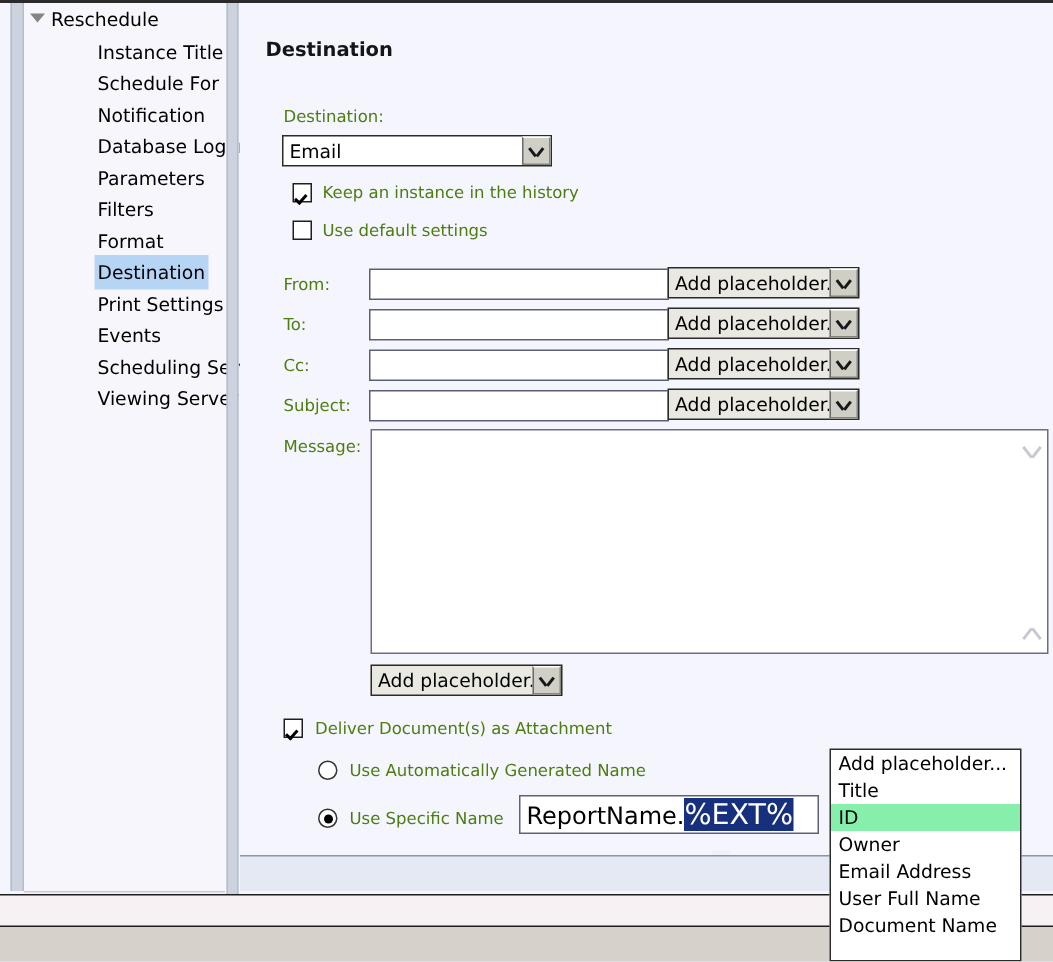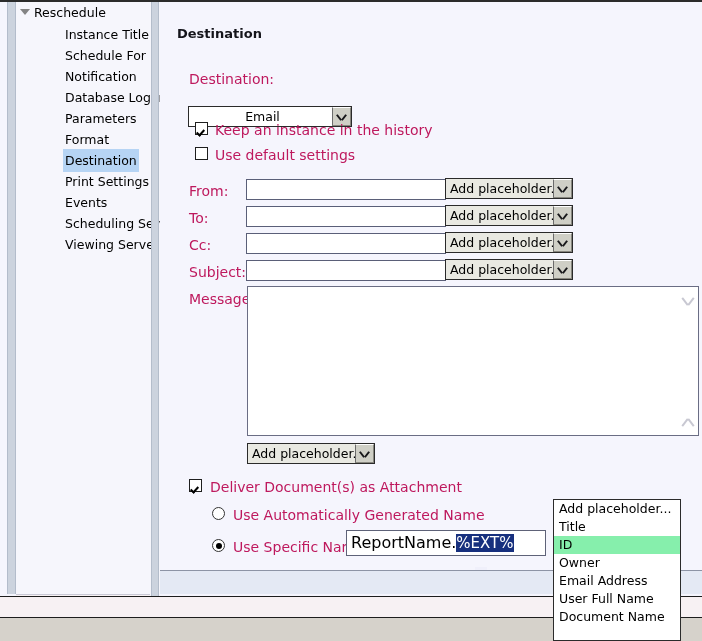--- a/index.html
+++ b/index.html
@@ -150,22 +150,22 @@
   .section-title {
     position: absolute;
     left: 17px; top: 24px;
     font-size: 13px;
     font-weight: bold;
     color: #14141a;
   }
 
   .label {
     position: absolute;
-    font-size: 14px;
-    color: #be185d;
+    font-size: 11px;
+    color: #4d7c0f;
     white-space: nowrap;
   }
 
   
   .combo {
     position: absolute;
     background: #ffffff;
     border: 1px solid #2a2a2a;
     box-sizing: border-box;
     height: 21px;
@@ -317,21 +317,21 @@
     height: 26px;
     line-height: 24px;
     font-size: 16px;
     padding-left: 4px;
     white-space: nowrap;
     overflow: hidden;
   }
   .spec-input .sel {
     background: #17307e;
     color: #ffffff;
-    font-size: 15px;
+    font-size: 19px;
   }
 
   
   .dropdown {
     position: absolute;
     background: #ffffff;
     border: 1px solid #2b2b2b;
     box-sizing: border-box;
     z-index: 40;
     overflow: hidden;
@@ -375,20 +375,23 @@
     <div class="tree-item tree-child">
       <span class="lbl">Notification</span>
     </div>
     <div class="tree-item tree-child">
       <span class="lbl">Database Logon</span>
     </div>
     <div class="tree-item tree-child">
       <span class="lbl">Parameters</span>
     </div>
     <div class="tree-item tree-child">
+      <span class="lbl">Filters</span>
+    </div>
+    <div class="tree-item tree-child">
       <span class="lbl">Format</span>
     </div>
     <div class="tree-item tree-child selected">
       <span class="lbl">Destination</span>
     </div>
     <div class="tree-item tree-child">
       <span class="lbl">Print Settings</span>
     </div>
     <div class="tree-item tree-child">
       <span class="lbl">Events</span>
@@ -408,21 +411,21 @@
   </div>
 
   <div class="splitter"></div>
 
   <div class="content">
 
     <div class="section-title">Destination</div>
 
     <div class="label" style="left:29px; top:69px;">Destination:</div>
 
-    <div class="combo" style="left:28px; top:104px; width:164px;text-align:center;">
+    <div class="combo" style="left:28px; top:88px; width:180px;">
       <div class="combo-text">Email</div>
       <div class="combo-btn">
           <span class="chev"></span>
         </div>
     </div>
 
     <div class="cbox checked" style="left:35px; top:120px;"></div>
     <div class="label" style="left:55px; top:120px;">Keep an instance in the history</div>
 
     <div class="cbox" style="left:35px; top:145px;"></div>

